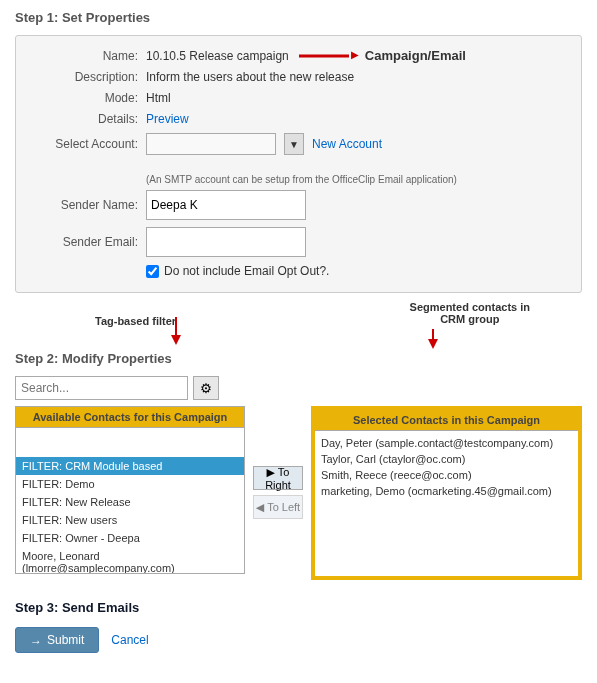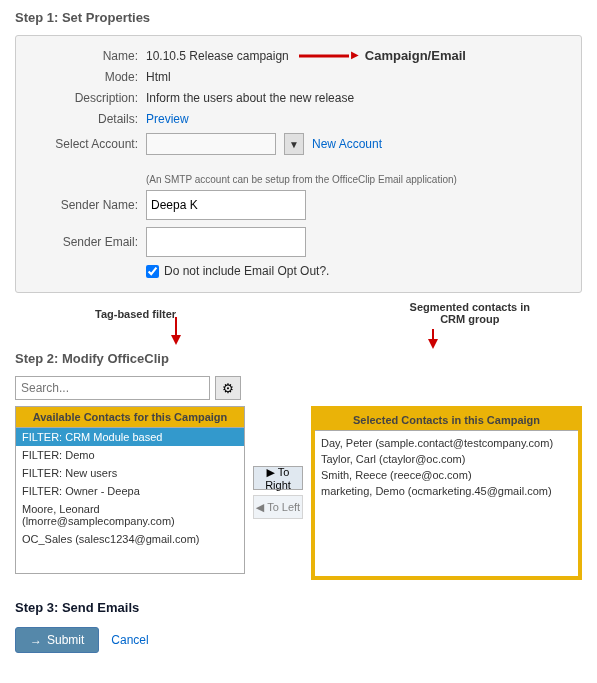--- a/index.html
+++ b/index.html
@@ -166,21 +166,21 @@
     }
 
     .search-row {
       display: flex;
       align-items: center;
       gap: 5px;
       margin-bottom: 6px;
     }
 
     .search-input {
-      width: 195px;
+      width: 173px;
       height: 24px;
       border: 1px solid #aaa;
       padding: 0 5px;
       font-size: 12px;
       color: #999;
     }
 
     .search-btn {
       width: 26px;
       height: 24px;
@@ -223,20 +223,21 @@
     .contact-item {
       padding: 3px 6px;
       font-size: 11px;
       cursor: pointer;
       color: #333;
     }
 
     .contact-item.selected {
       background: #3399cc;
       color: #fff;
+      margin-top: 29px;
     }
 
     .transfer-buttons {
       display: flex;
       flex-direction: column;
       gap: 5px;
       justify-content: center;
       align-items: center;
       padding-top: 60px;
     }
@@ -328,27 +329,27 @@
     <span class="form-value name-val">
       <span>10.10.5 Release campaign</span>
       <span class="campaign-arrow-label">
         <span class="arrow-right-red"></span>
         <span class="campaign-email-label">Campaign/Email</span>
       </span>
     </span>
   </div>
 
   <div class="form-row">
+    <span class="form-label">Description:</span>
+    <span class="form-value">Inform the users about the new release</span>
+  </div>
+
+  <div class="form-row">
     <span class="form-label">Mode:</span>
     <span class="form-value">Html</span>
-  </div>
-
-  <div class="form-row">
-    <span class="form-label">Description:</span>
-    <span class="form-value">Inform the users about the new release</span>
   </div>
 
   <div class="form-row">
     <span class="form-label">Details:</span>
     <a href="#" class="preview-link">Preview</a>
   </div>
 
   <div class="form-row">
     <span class="form-label">Select Account:</span>
     <div class="select-account-inner">
@@ -373,55 +374,56 @@
 
   <div class="checkbox-row">
     <input type="checkbox" checked="" style="">
     <span>Do not include Email Opt Out?.</span>
   </div>
 
 </div>
 
 <div style="position:relative; height:50px; margin-top:2px;">
 
-  <div style="position:absolute; left:80px; top:7px; font-size:11px; font-weight:bold; color:#333;">Tag-based filter</div>
+  <div style="position:absolute; left:80px; top:14px; font-size:11px; font-weight:bold; color:#333;">Tag-based filter</div>
   <div style="position:absolute; left:152px; top:16px;">
     <svg width="18" height="28" viewBox="0 0 18 28">
       <line x1="9" y1="0" x2="9" y2="22" stroke="#cc0000" stroke-width="2"></line>
       <polygon points="4,18 14,18 9,28" fill="#cc0000"></polygon>
     </svg>
   </div>
 
   <div style="position:absolute; right:52px; top:0px; font-size:11px; font-weight:bold; color:#333; text-align:center; white-space:pre-line;">Segmented contacts in
 CRM group</div>
   <div style="position:absolute; right:140px; top:28px;">
     <svg width="18" height="20" viewBox="0 0 18 20">
       <line x1="9" y1="0" x2="9" y2="14" stroke="#cc0000" stroke-width="2"></line>
       <polygon points="4,10 14,10 9,20" fill="#cc0000"></polygon>
     </svg>
   </div>
 </div>
 
-<div class="step-header">Step 2: Modify OfficeClip</div>
+<div class="step-header">Step 2: Modify Properties</div>
 
 <div class="search-row">
   <input type="text" class="search-input" placeholder="Search..." style="">
   <button class="search-btn">
     <span>⚙</span>
   </button>
 </div>
 
 <div class="contacts-area">
 
   <div class="available-contacts-box">
     <div class="box-title">Available Contacts for this Campaign</div>
     <div class="contact-list">
 
     <div class="contact-item selected">FILTER: CRM Module based</div>
         <div class="contact-item">FILTER: Demo</div>
+        <div class="contact-item">FILTER: New Release</div>
         <div class="contact-item">FILTER: New users</div>
         <div class="contact-item">FILTER: Owner - Deepa</div>
         <div class="contact-item">Moore, Leonard (lmorre@samplecompany.com)</div>
         <div class="contact-item">OC_Sales (salesc1234@gmail.com)</div>
       </div>
   </div>
 
   <div class="transfer-buttons">
     <button class="transfer-btn">
       <span>▶ To Right</span>

